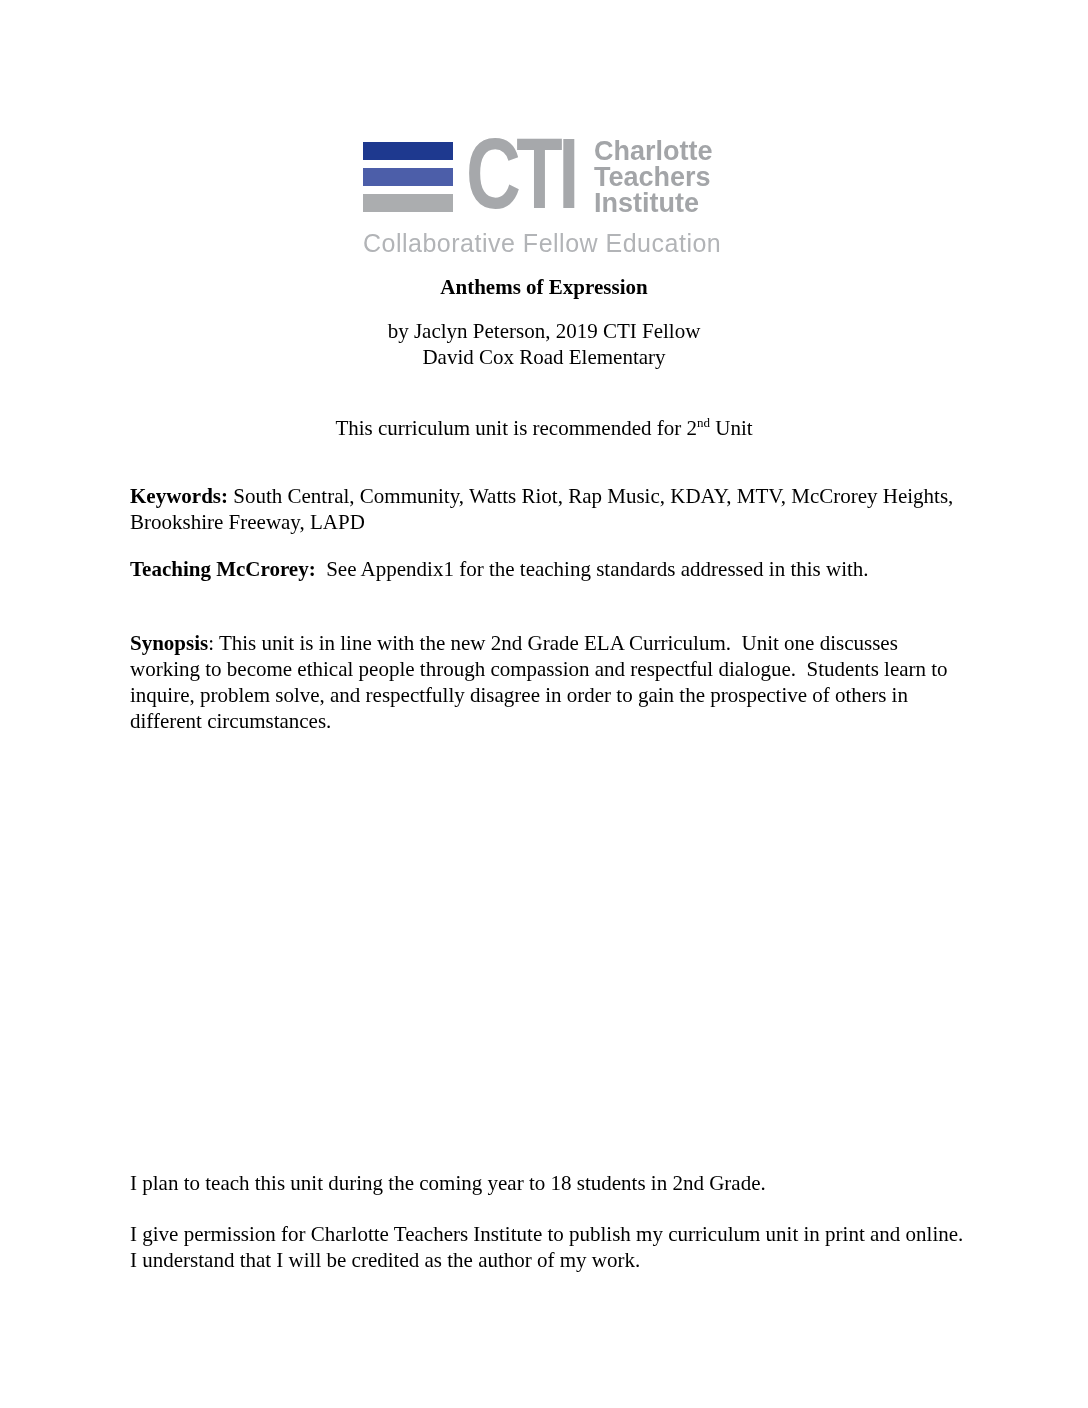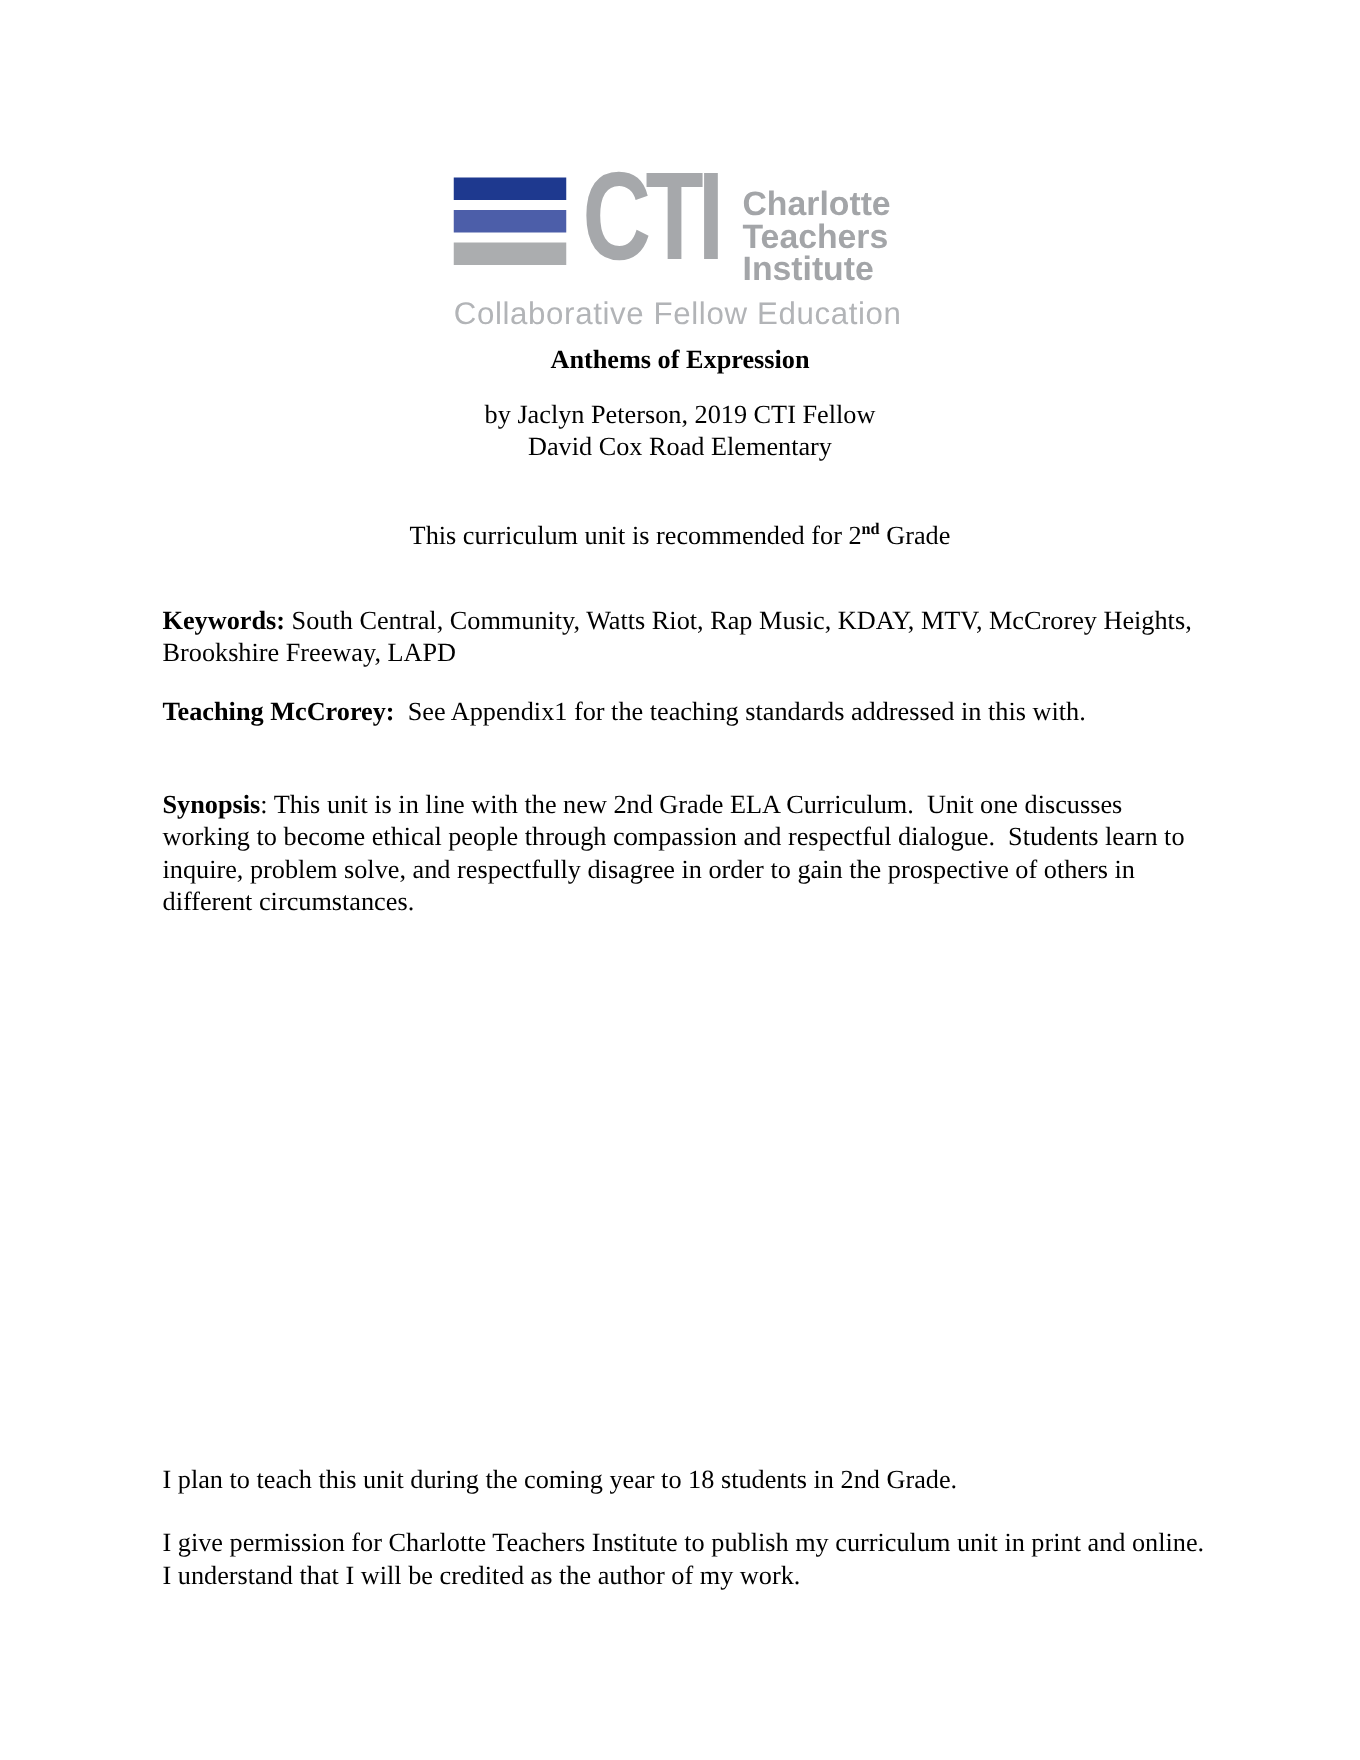--- a/index.html
+++ b/index.html
@@ -50,21 +50,20 @@
     white-space: nowrap;
   }
   .logo-org {
     margin-left: 6px;
     font-family: "Liberation Sans", "DejaVu Sans", sans-serif;
     font-weight: bold;
     font-size: 27px;
     line-height: 26px;
     letter-spacing: 0;
     white-space: nowrap;
-    margin-top: 12px;
   }
   .logo-tagline {
     margin-top: 9px;
     font-family: "Liberation Sans", "DejaVu Sans", sans-serif;
     font-weight: normal;
     font-size: 25px;
     letter-spacing: 0.5px;
     white-space: nowrap;
   }
 
@@ -74,21 +73,21 @@
     left: 0;
     width: 1088px;
     text-align: center;
     font-size: 21px;
     line-height: 26px;
   }
   .doc-title { top: 274px; font-weight: bold; }
   .byline-block { top: 318px; }
   .recommendation { top: 415px; }
   .recommendation sup {
-    font-weight: bold;
+    font-weight: normal;
     font-size: 13px;
     vertical-align: super;
     line-height: 0;
   }
 
   .para {
     position: absolute;
     left: 130px;
     width: 830px;
     font-size: 21px;
@@ -135,21 +134,21 @@
     <div class="logo-tagline" style="color: rgb(178, 180, 183);">Collaborative Fellow Education</div>
   </div>
 
   <div class="centered doc-title">Anthems of Expression</div>
 
   <div class="centered byline-block">
       <div>by Jaclyn Peterson, 2019 CTI Fellow</div>
       <div>David Cox Road Elementary</div>
     </div>
 
-  <div class="centered recommendation"><span>This curriculum unit is recommended for 2</span><sup>nd</sup><span> Grade</span></div>
+  <div class="centered recommendation"><span>This curriculum unit is recommended for 2</span><sup>nd</sup><span> Unit</span></div>
 
   <div class="para keywords-para"><b>Keywords:</b><span> South Central, Community, Watts Riot, Rap Music, KDAY, MTV, McCrorey Heights, Brookshire Freeway, LAPD</span></div>
 
   <div class="para standards-para"><b>Teaching McCrorey:</b><span>  See Appendix1 for the teaching standards addressed in this with.</span></div>
 
   <div class="para synopsis-para"><b>Synopsis</b><span>: This unit is in line with the new 2nd Grade ELA Curriculum.  Unit one discusses working to become ethical people through compassion and respectful dialogue.  Students learn to inquire, problem solve, and respectfully disagree in order to gain the prospective of others in different circumstances.</span></div>
 
   <div class="declaration declaration-1">I plan to teach this unit during the coming year to 18 students in 2nd Grade.</div>
   <div class="declaration declaration-2">I give permission for Charlotte Teachers Institute to publish my curriculum unit in print and online. I understand that I will be credited as the author of my work.</div>
 

